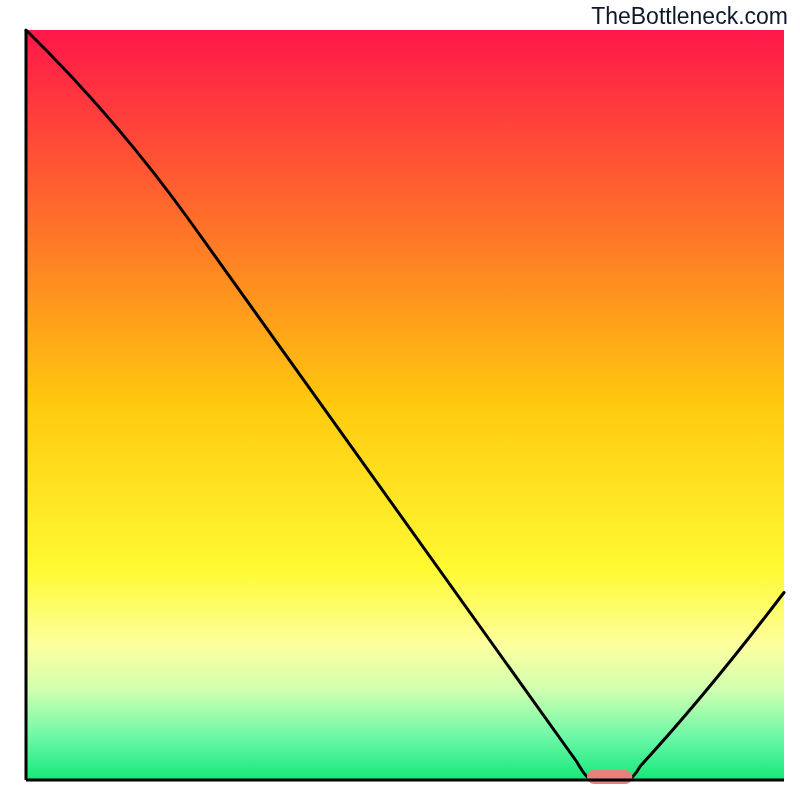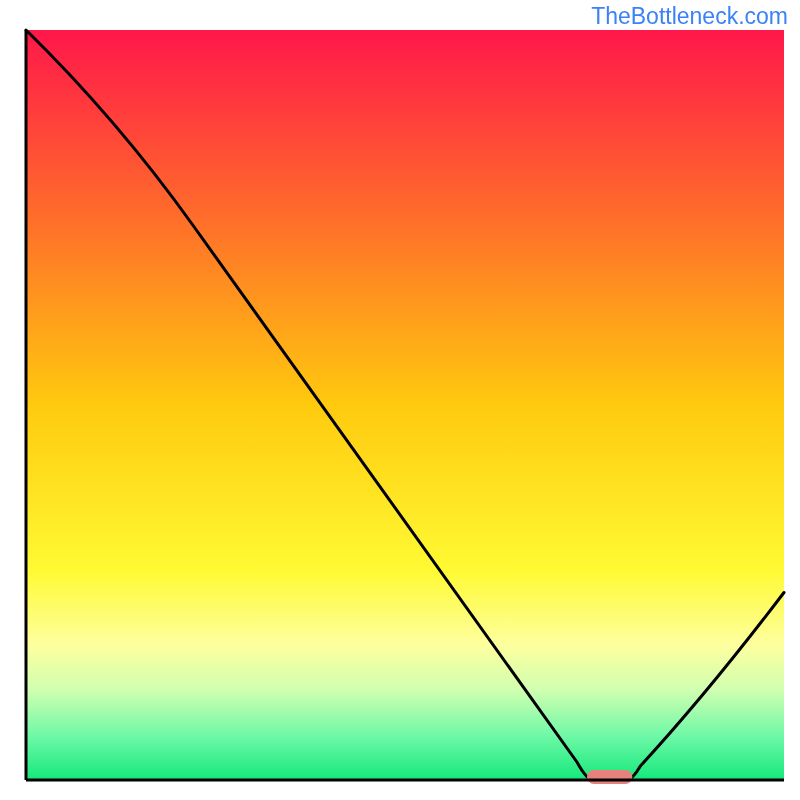--- a/index.html
+++ b/index.html
@@ -15,21 +15,21 @@
     position: relative;
     width: 800px;
     height: 800px;
   }
   .watermark {
     position: absolute;
     top: 3px;
     right: 12px;
     font-size: 23px;
     font-weight: 500;
-    color: #3b82f6;
+    color: #0f172a;
     z-index: 10;
   }
   svg {
     display: block;
   }
 </style>
 </head>
 <body>
 
 <div class="container">

